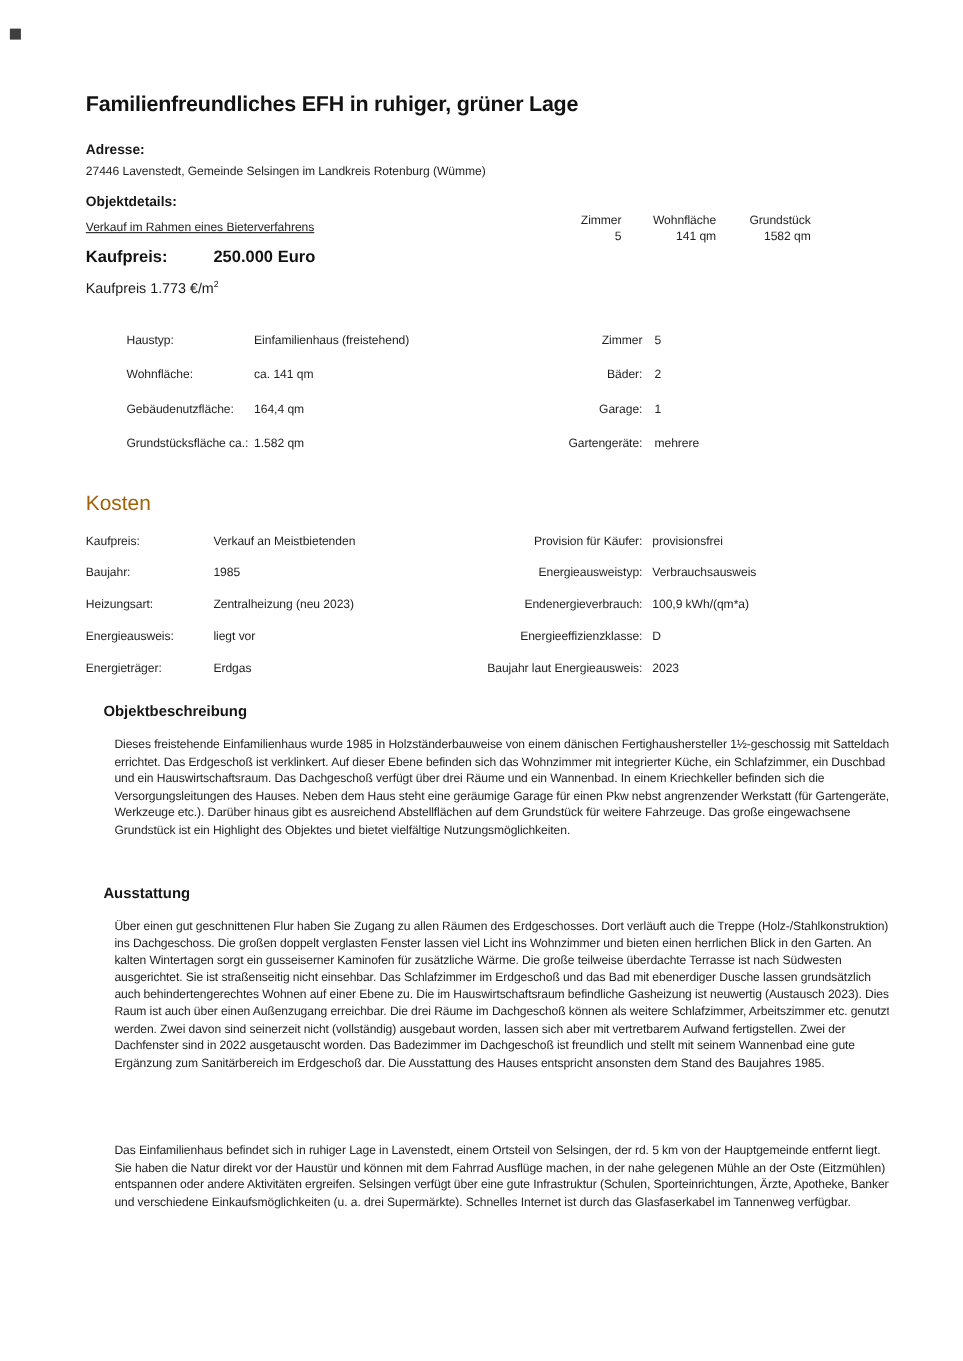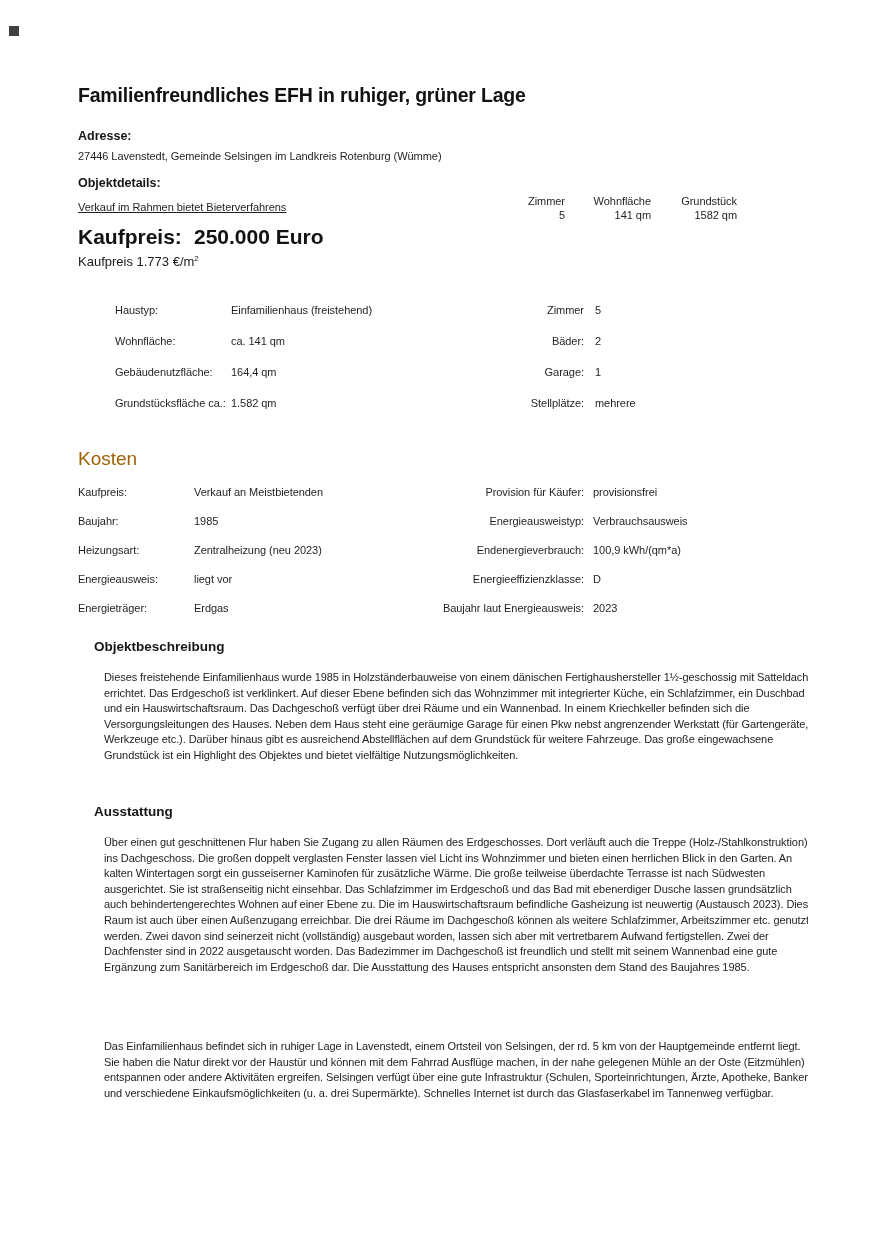--- a/index.html
+++ b/index.html
@@ -13,21 +13,21 @@
   .body-sm{font-size:11px;letter-spacing:-0.05px;}
   #addr{position:absolute;left:78px;top:129px;width:600px;}
   #objdet{position:absolute;left:78px;top:176px;width:600px;}
   .link{font-size:11px;color:#1f1f1f;text-decoration:underline;letter-spacing:-0.05px;}
   #summary{position:absolute;left:503px;top:195px;display:flex;gap:14px;font-size:11px;letter-spacing:-0.05px;}
   .sum-col{text-align:right;}
   .sum-col:nth-child(1){width:62px;}
   .sum-col:nth-child(2){width:72px;}
   .sum-col:nth-child(3){width:72px;}
   .sum-h{margin-bottom:2px;}
-  #price-row{position:absolute;left:78px;top:225px;font-size:21px;font-weight:700;color:#121212;}
+  #price-row{position:absolute;left:78px;top:225px;font-size:15px;font-weight:700;color:#121212;}
   .price-label{display:inline-block;width:116px;}
   #price-sqm{position:absolute;left:78px;top:254px;font-size:13px;color:#1a1a1a;}
   #price-sqm sup{font-size:8px;}
   #details{position:absolute;left:78px;top:303px;width:700px;height:145px;}
   #details-left{position:absolute;left:0;top:0;width:320px;}
   #details-right{position:absolute;left:330px;top:0;width:330px;}
   .row{display:flex;font-size:11px;line-height:14px;margin-bottom:17px;letter-spacing:-0.05px;}
   #details-left .lbl{width:116px;flex:none;padding-left:37px;}
   #details-right .lbl{width:176px;flex:none;text-align:right;padding-right:11px;}
   #costs{position:absolute;left:78px;top:448px;width:720px;height:175px;}
@@ -54,21 +54,21 @@
 
   <h1 class="title">Familienfreundliches EFH in ruhiger, grüner Lage</h1>
 
   <div id="addr">
     <div class="h2">Adresse:</div>
     <div class="body-sm">27446 Lavenstedt, Gemeinde Selsingen im Landkreis Rotenburg (Wümme)</div>
   </div>
 
   <div id="objdet">
     <div class="h2">Objektdetails:</div>
-    <a href="#" class="link">Verkauf im Rahmen bietet Bieterverfahrens</a>
+    <a href="#" class="link">Verkauf im Rahmen eines Bieterverfahrens</a>
   </div>
 
   <div id="summary">
       <div class="sum-col">
         <div class="sum-h">Zimmer</div>
         <div class="sum-v">5</div>
       </div>
       <div class="sum-col">
         <div class="sum-h">Wohnfläche</div>
         <div class="sum-v">141 qm</div>
@@ -113,21 +113,21 @@
         </div>
         <div class="row">
           <div class="lbl">Bäder:</div>
           <div class="val">2</div>
         </div>
         <div class="row">
           <div class="lbl">Garage:</div>
           <div class="val">1</div>
         </div>
         <div class="row">
-          <div class="lbl">Stellplätze:</div>
+          <div class="lbl">Gartengeräte:</div>
           <div class="val">mehrere</div>
         </div>
       </div>
   </div>
 
   <div id="costs">
     <h2 class="h3">Kosten</h2>
     <div id="costs-left">
         <div class="row">
           <div class="lbl">Kaufpreis:</div>

